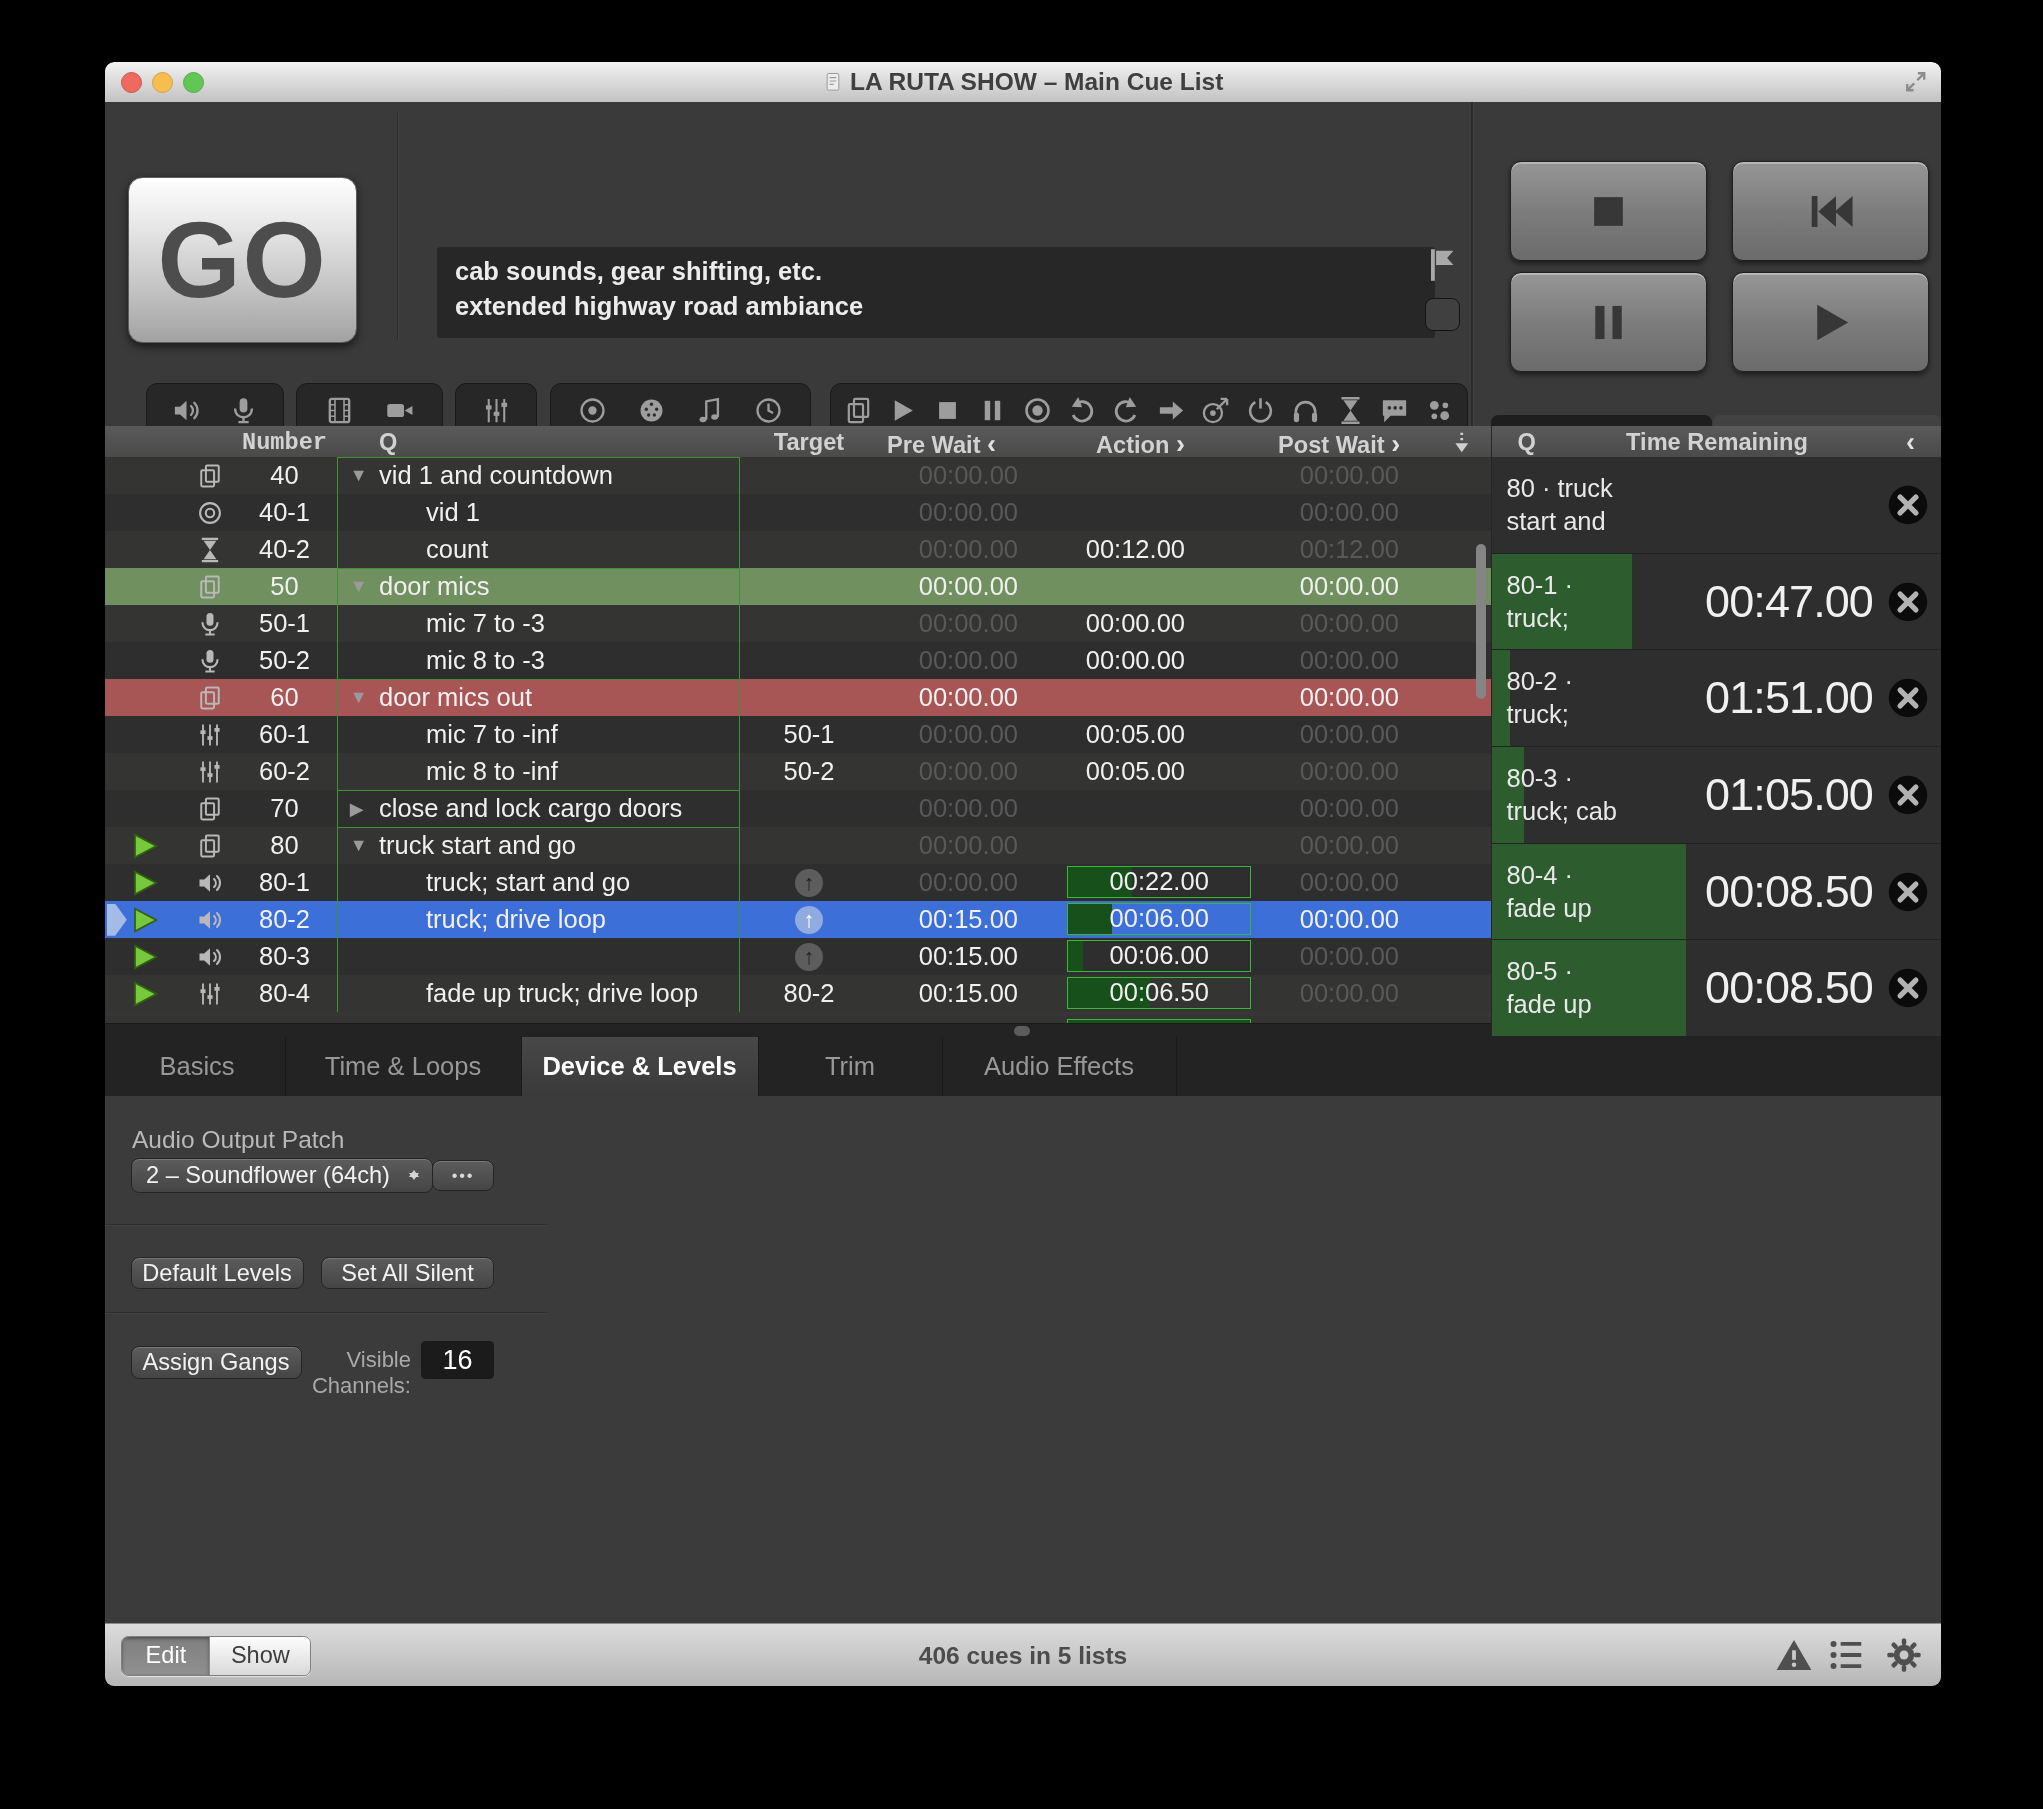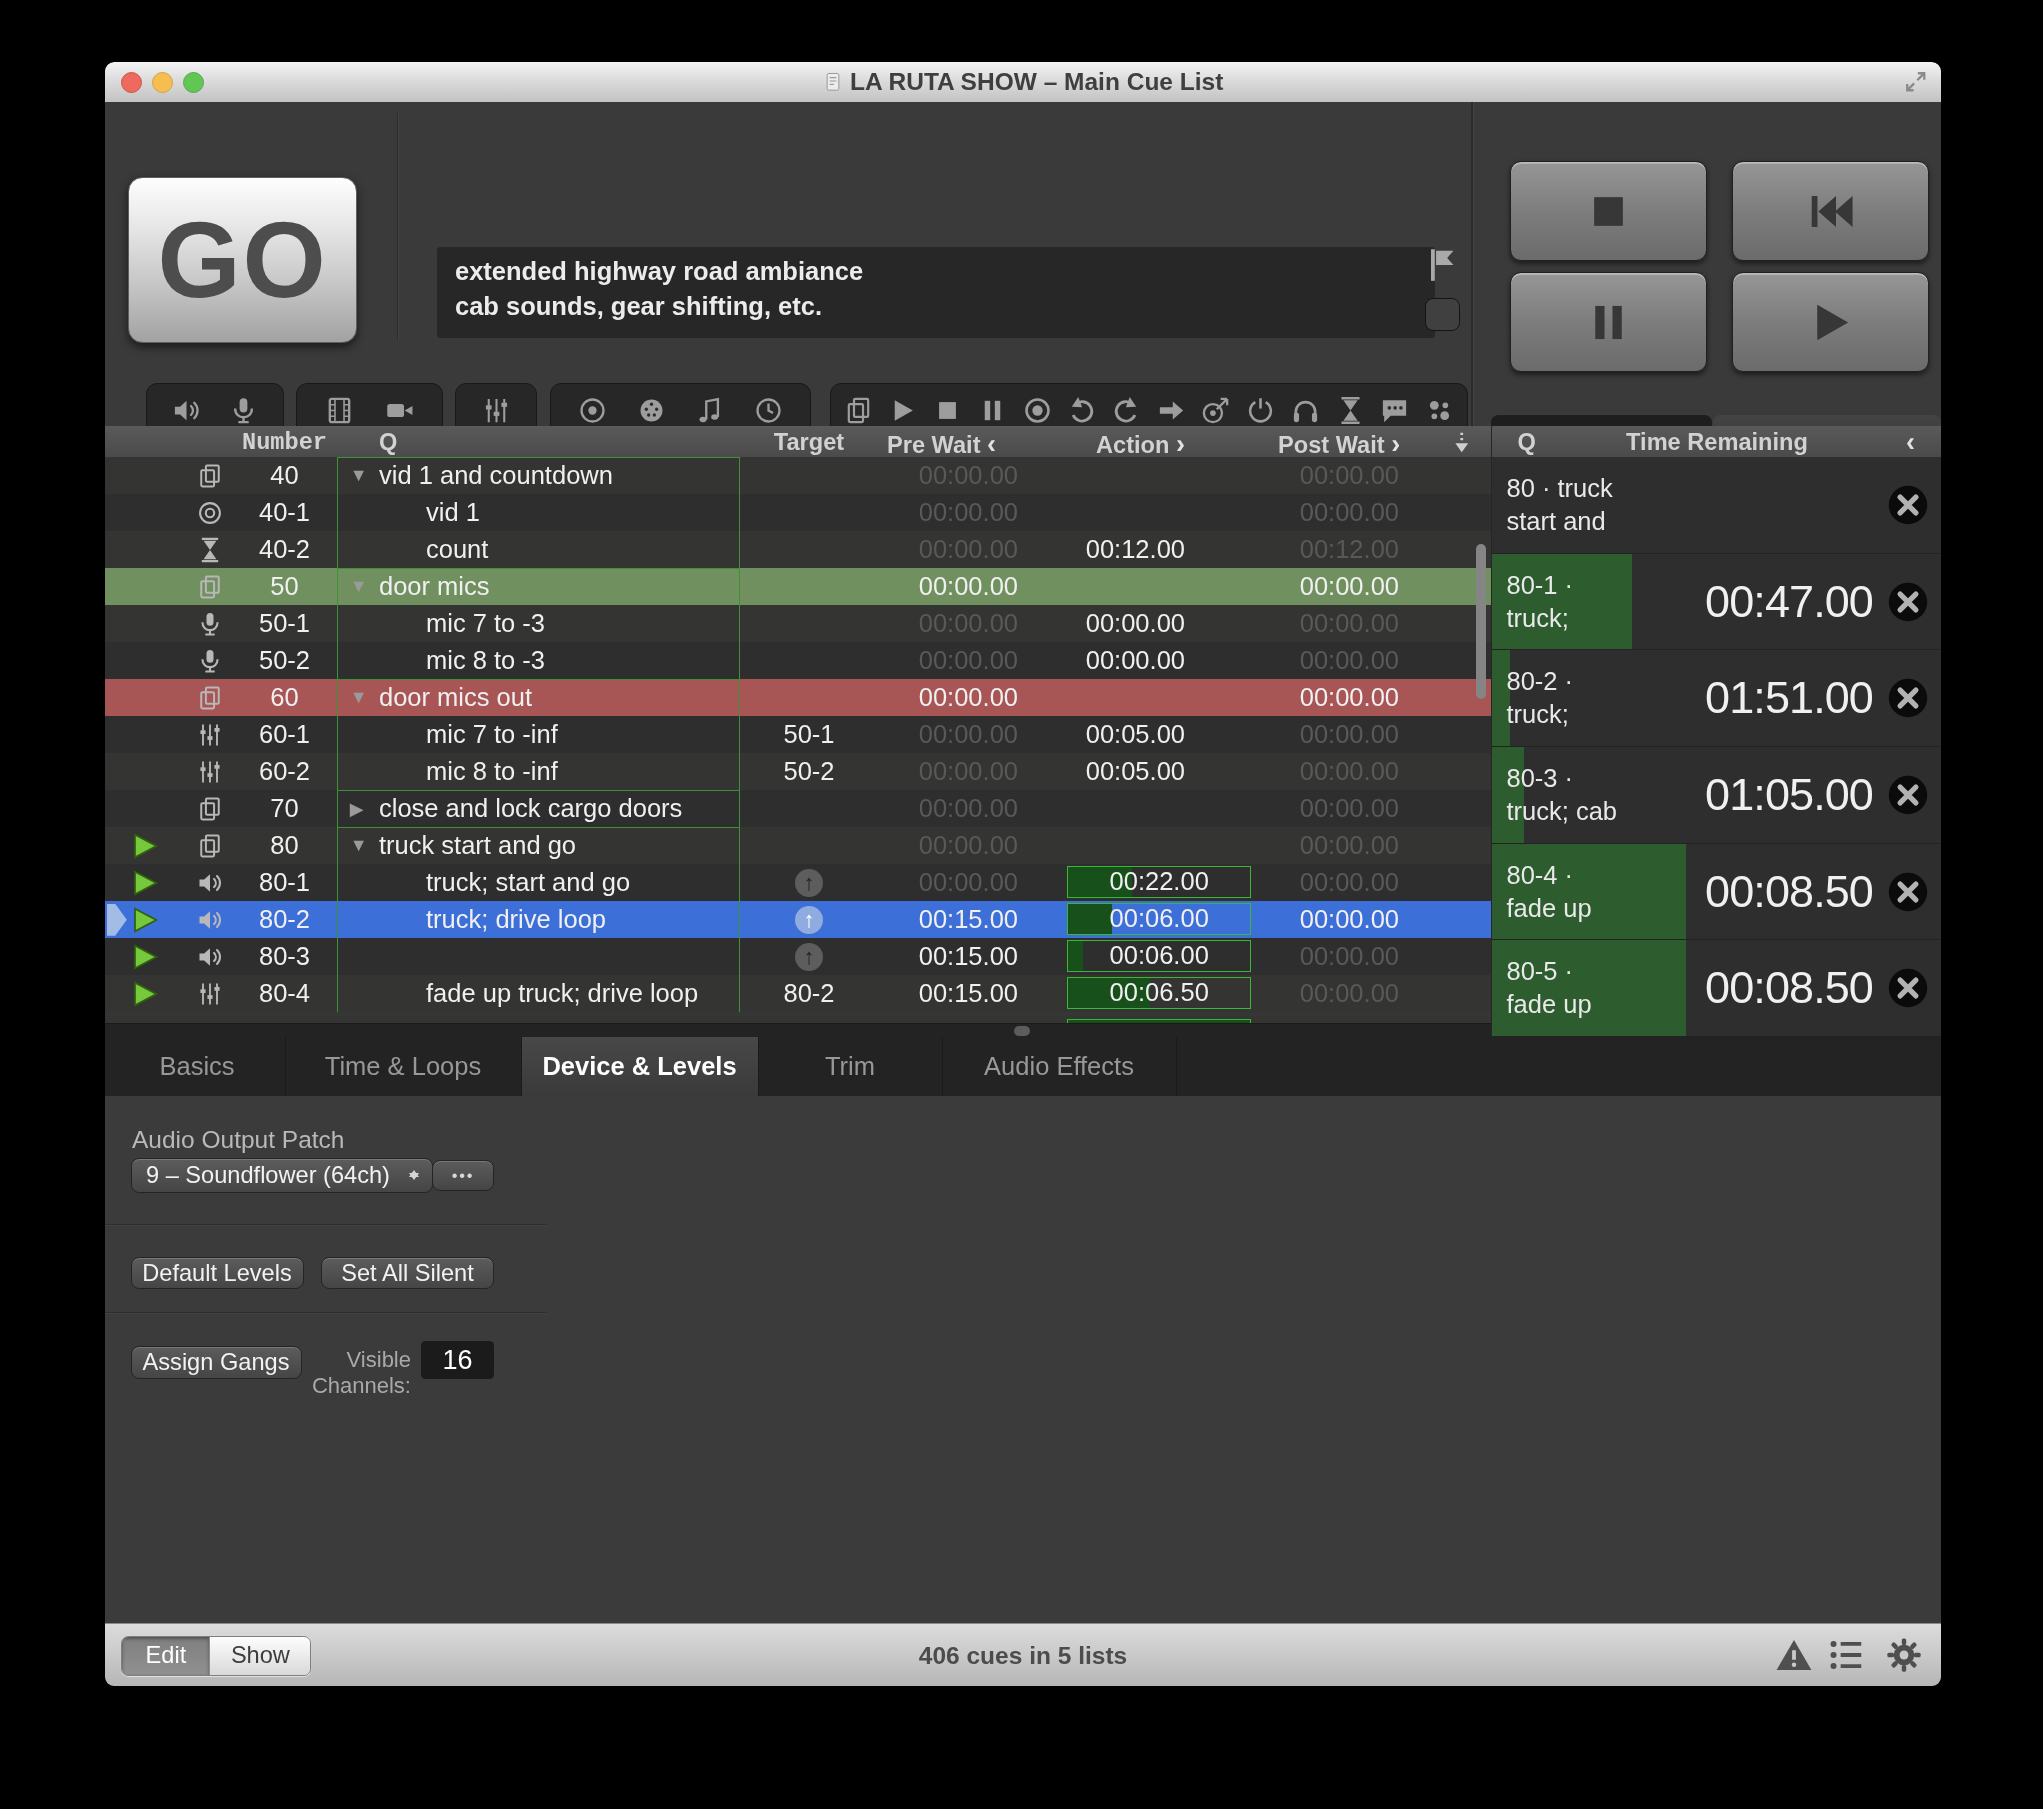--- a/index.html
+++ b/index.html
@@ -153,22 +153,22 @@
     </div>
     <span id="resize-icon" class="abs icon"><svg viewBox="0 0 24 24">
           <path d="M14 4h6v6M20 4l-6.5 6.5M10 20H4v-6M4 20l6.5-6.5" stroke="currentColor" fill="none" stroke-width="2.2"></path>
         </svg></span>
   </div>
 
   <div id="topstrip" class="abs">
     <div id="go-button" class="abs">GO</div>
     <div class="abs vdiv" style="left:292px;top:11px;width:0.9px;height:227px;"></div>
     <div id="notes-box" class="abs">
+      <div>cab sounds, gear shifting, etc.</div>
       <div>extended highway road ambiance</div>
-      <div>cab sounds, gear shifting, etc.</div>
     </div>
     <span id="flag-icon" class="abs icon"><svg viewBox="0 0 24 24">
           <path d="M5 2v20" stroke="currentColor" stroke-width="2.4"></path>
           <path d="M7 3h11l-4 4.5 4 4.5H7z" fill="currentColor"></path>
         </svg></span>
     <div id="flag-box" class="abs"></div>
     <div id="transport">
         <div class="abs transport-btn" style="left: 1405px; top: 59px;">
           <span class="icon"><svg viewBox="0 0 24 24">
               <rect x="5.5" y="5.5" width="13" height="13" fill="currentColor"></rect>
@@ -759,21 +759,21 @@
       <div class="itab" style="width: 175px; margin-left: 4.5px;">Basics</div>
       <div class="itab" style="width: 235px;">Time &amp; Loops</div>
       <div class="itab active" style="width: 236px;">Device &amp; Levels</div>
       <div class="itab" style="width: 183px;">Trim</div>
       <div class="itab" style="width: 233px;">Audio Effects</div>
     </div>
 
   <div id="insp-body" class="abs">
     <span class="abs insp-label" style="left:27px;top:30px;">Audio Output Patch</span>
     <div id="patch-select" class="ibtn">
-      <span>9 – Soundflower (64ch)</span>
+      <span>2 – Soundflower (64ch)</span>
       <span id="patch-arrows"></span>
     </div>
     <div class="abs ibtn" style="left:327px;top:64px;width:60px;height:29px;font-size:16.4px;letter-spacing:1.8px;color:#d8d8d8;">•••</div>
     <div class="abs hdiv" style="left:0;top:128px;width:441px;height:0.9px;"></div>
     <div class="abs ibtn" style="left:25.5px;top:161px;width:171px;height:30px;">Default Levels</div>
     <div class="abs ibtn" style="left:216px;top:161px;width:171px;height:30px;">Set All Silent</div>
     <div class="abs hdiv" style="left:0;top:216px;width:441px;height:0.9px;"></div>
     <div class="abs ibtn" style="left:25.5px;top:250px;width:169px;height:31px;">Assign Gangs</div>
     <div id="vis-ch-label" class="abs" style="left:202px;top:251px;width:104px;">
       <div>Visible</div>

